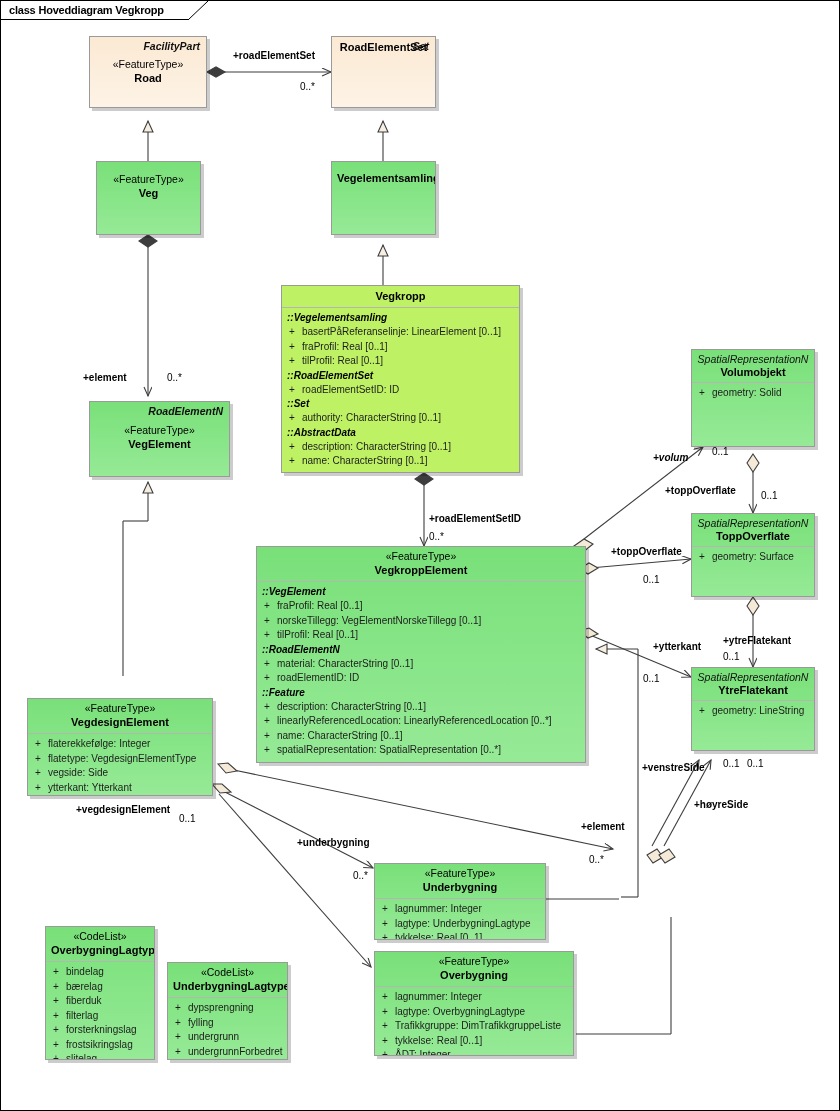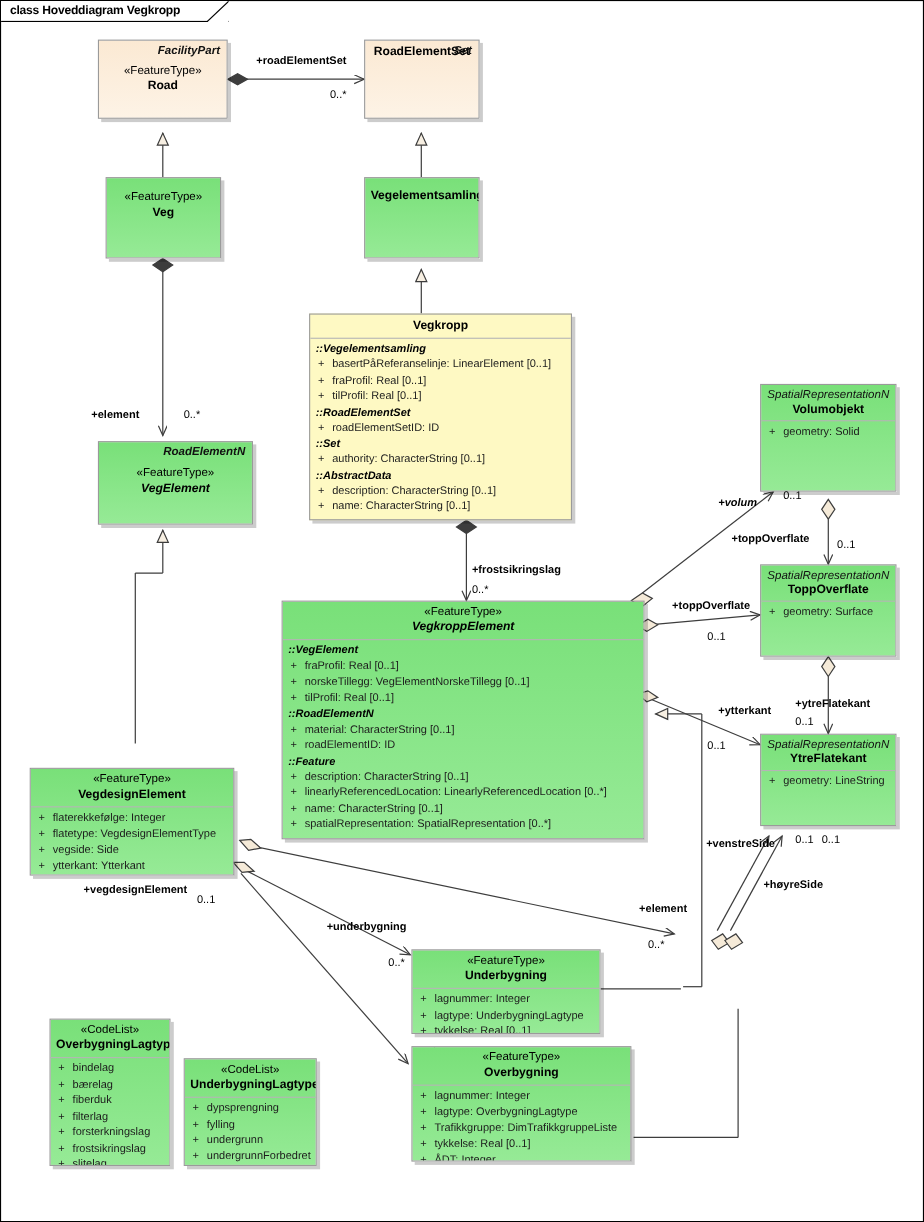--- a/index.html
+++ b/index.html
@@ -67,21 +67,21 @@
   
   .uml {
     position: absolute;
     box-sizing: border-box;
     border: 1px solid #9a9a9a;
     box-shadow: 3px 3px 0 rgba(0,0,0,0.20);
     z-index: 10;
     overflow: hidden;
   }
   .uml.green  { background: #7ae37a; }
-  .uml.mint   { background: #fef9c3; }
+  .uml.mint   { background: #bef264; }
   .uml.tan    { background: linear-gradient(#fbe9d3, #fdf3e6); }
   .uml.green  { background: linear-gradient(#79e079, #96ea96); }
 
   .uml .head {
     padding: 3px 5px 4px 5px;
     text-align: center;
     position: relative;
   }
   .uml .head.hasdiv { border-bottom: 1px solid #b5b5b5; }
   .uml .ns {
@@ -109,21 +109,21 @@
     line-height: 13px;
     white-space: nowrap;
   }
   .uml .cname {
     font-size: 11px;
     font-weight: bold;
     color: #000;
     line-height: 14px;
     white-space: nowrap;
   }
-  .uml .cname.ital { font-style: italic; }
+  .uml .cname.ital { }
   .uml .body {
     padding: 3px 4px 4px 4px;
   }
   .uml .group {
     font-size: 10px;
     font-style: italic;
     font-weight: bold;
     color: #000;
     line-height: 14px;
     padding-left: 1px;
@@ -552,21 +552,21 @@
         </div>
     </div>
   </div>
 
   <div class="elabel b" style="left:232px; top:49px;">+roadElementSet</div>
   <div class="mult" style="left:299px; top:80px;">0..*</div>
 
   <div class="elabel b" style="left:82px; top:371px;">+element</div>
   <div class="mult" style="left:166px; top:371px;">0..*</div>
 
-  <div class="elabel b" style="left:428px; top:512px;">+frostsikringslag</div>
+  <div class="elabel b" style="left:428px; top:512px;">+roadElementSetID</div>
   <div class="mult" style="left:428px; top:530px;">0..*</div>
 
   <div class="elabel b" style="left:652px; top:451px;font-style:italic;">+volum</div>
   <div class="mult" style="left:711px; top:445px;">0..1</div>
 
   <div class="elabel b" style="left:664px; top:484px;">+toppOverflate</div>
   <div class="mult" style="left:760px; top:489px;">0..1</div>
 
   <div class="elabel b" style="left:610px; top:545px;">+toppOverflate</div>
   <div class="mult" style="left:642px; top:573px;">0..1</div>

